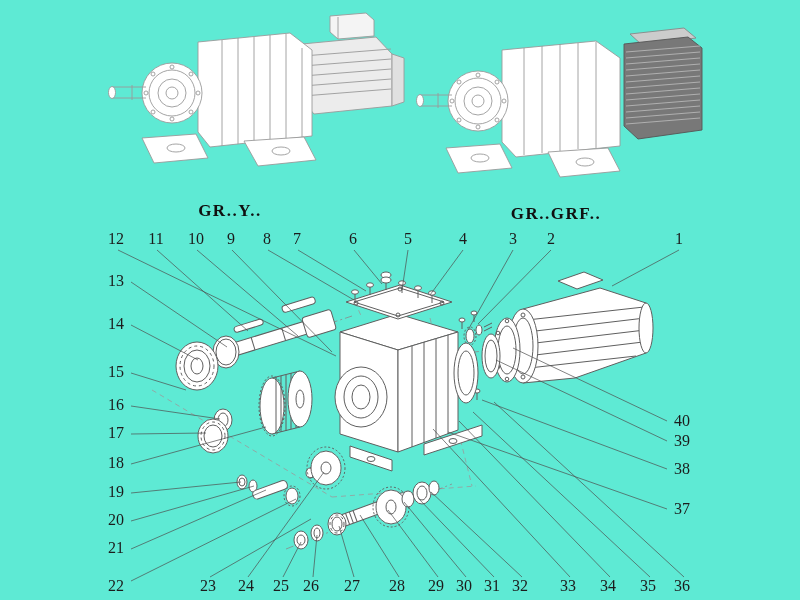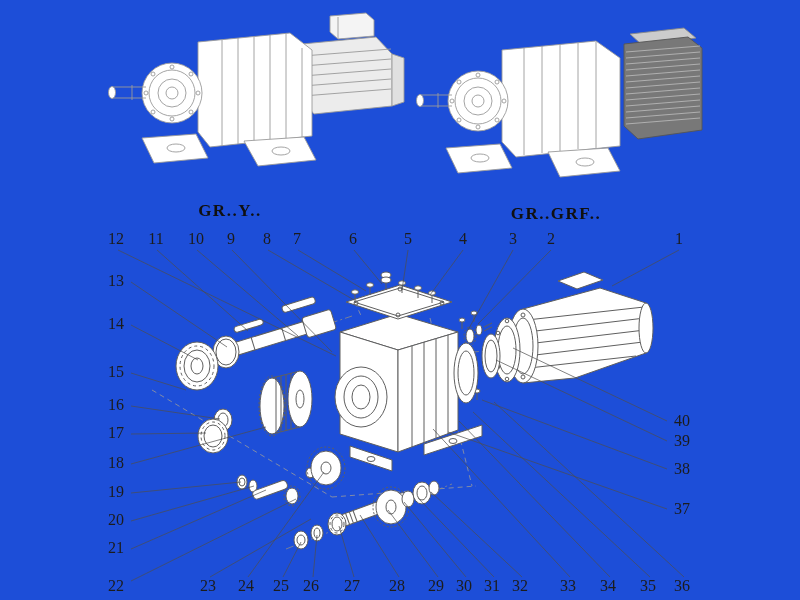--- a/index.html
+++ b/index.html
@@ -1,17 +1,17 @@
 <!DOCTYPE html>
 <html><head>
 <meta charset="utf-8">
 <style>
   html,body{margin:0;padding:0;background:#ffffff;}
   .canvas{
-    position:relative;width:800px;height:600px;background:#1d4ed8;
+    position:relative;width:800px;height:600px;background:#5eead4;
     font-family:"Liberation Serif", serif;overflow:hidden;
   }
   svg{position:absolute;left:0;top:0;}
   .callout{font-size:16px;fill:#1c1c1c;}
   .title{font-size:17px;font-weight:bold;fill:#101010;letter-spacing:1.5px;}
   .ln{stroke:#4e4e4e;stroke-width:0.7;}
   .art{stroke:#9a9a9a;stroke-width:0.9;fill:none;}
   .artd{stroke:#5f5f5f;stroke-width:1;fill:none;}
   .dash{stroke:#9a9a9a;stroke-width:0.8;fill:none;stroke-dasharray:5 4;}
   .axis{stroke:#8a8a8a;stroke-width:0.8;fill:none;stroke-dasharray:8 3 2 3;}

